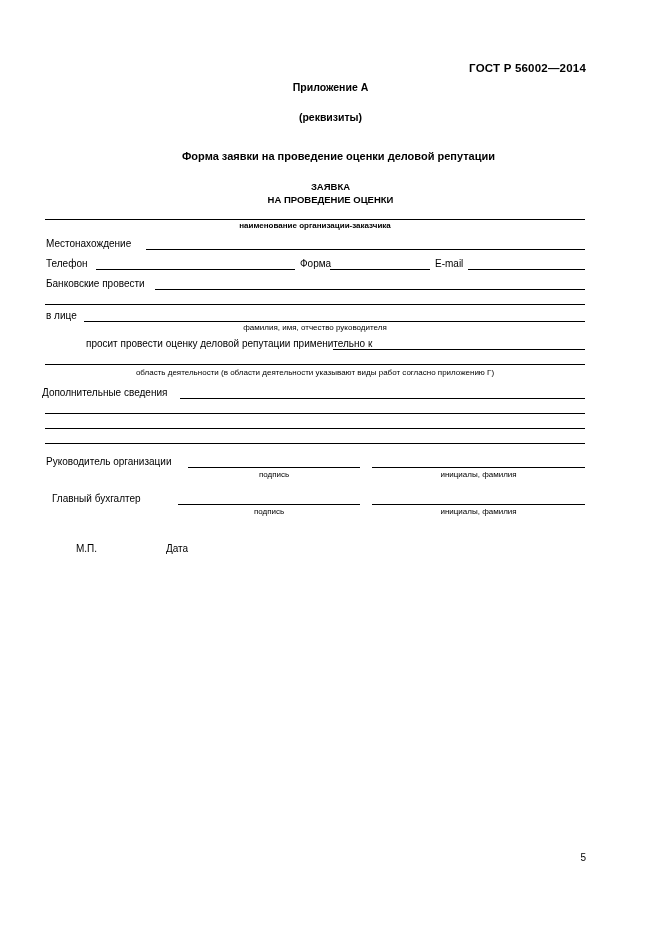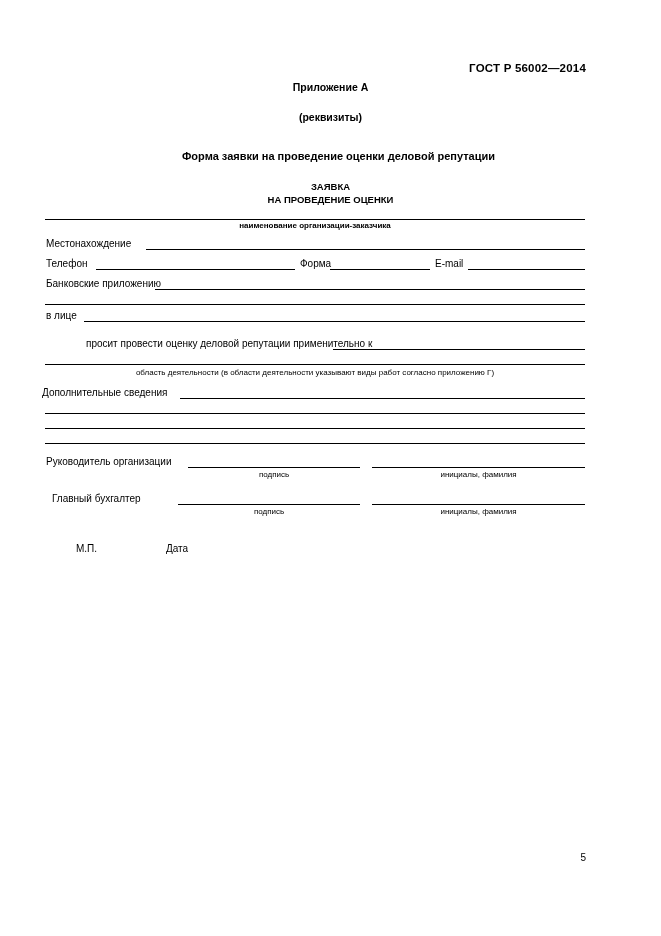--- a/index.html
+++ b/index.html
@@ -105,26 +105,27 @@
   <div class="row-abs" style="left:46px; top:238px;">Местонахождение</div>
   <div class="hr-abs" style="left:146px; top:249px; width:439px;"></div>
 
   <div class="row-abs" style="left:46px; top:258px;">Телефон</div>
   <div class="hr-abs" style="left:96px; top:269px; width:199px;"></div>
   <div class="row-abs" style="left:300px; top:258px;">Форма</div>
   <div class="hr-abs" style="left:330px; top:269px; width:100px;"></div>
   <div class="row-abs" style="left:435px; top:258px;">E-mail</div>
   <div class="hr-abs" style="left:468px; top:269px; width:117px;"></div>
 
-  <div class="row-abs" style="left:46px; top:278px;">Банковские приложению</div>
+  <div class="row-abs" style="left:46px; top:278px;">Банковские провести</div>
   <div class="hr-abs" style="left:155px; top:289px; width:430px;"></div>
   <div class="hr-abs" style="left:45px; top:304px; width:540px;"></div>
 
   <div class="row-abs" style="left:46px; top:310px;">в лице</div>
   <div class="hr-abs" style="left:84px; top:321px; width:501px;"></div>
+  <div class="cap-abs" style="left:45px; top:323px; width:540px; text-align:center;">фамилия, имя, отчество руководителя</div>
 
   <div class="row-abs" style="left:46px; top:338px;padding-left:40px;">просит провести оценку деловой репутации применительно к</div>
   <div class="hr-abs" style="left:333px; top:349px; width:252px;"></div>
   <div class="hr-abs" style="left:45px; top:364px; width:540px;"></div>
   <div class="cap-abs" style="left:45px; top:368px; width:540px; text-align:center;">область деятельности (в области деятельности указывают виды работ согласно приложению Г)</div>
 
   <div class="row-abs" style="left:42px; top:387px;">Дополнительные сведения</div>
   <div class="hr-abs" style="left:180px; top:398px; width:405px;"></div>
   <div class="hr-abs" style="left:45px; top:413px; width:540px;"></div>
   <div class="hr-abs" style="left:45px; top:428px; width:540px;"></div>

